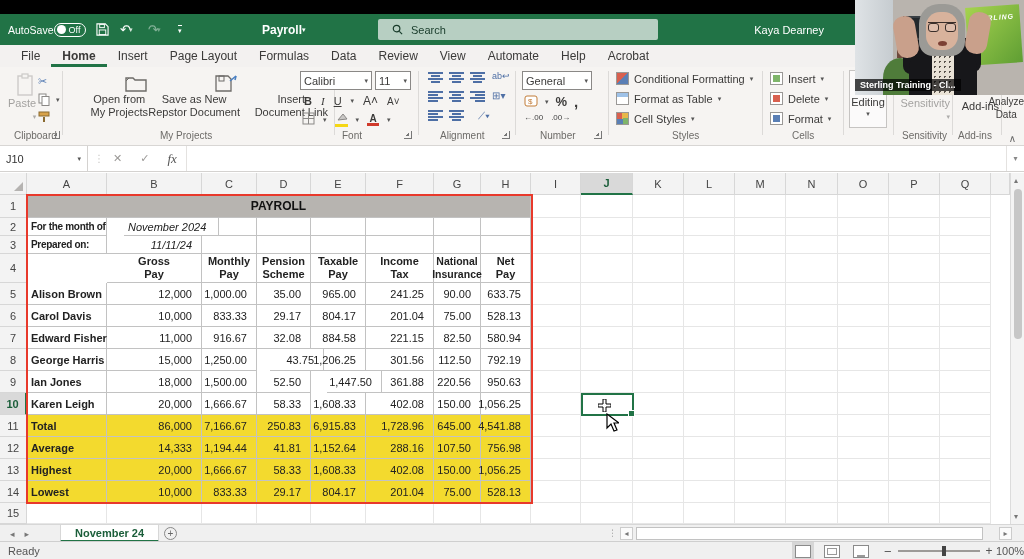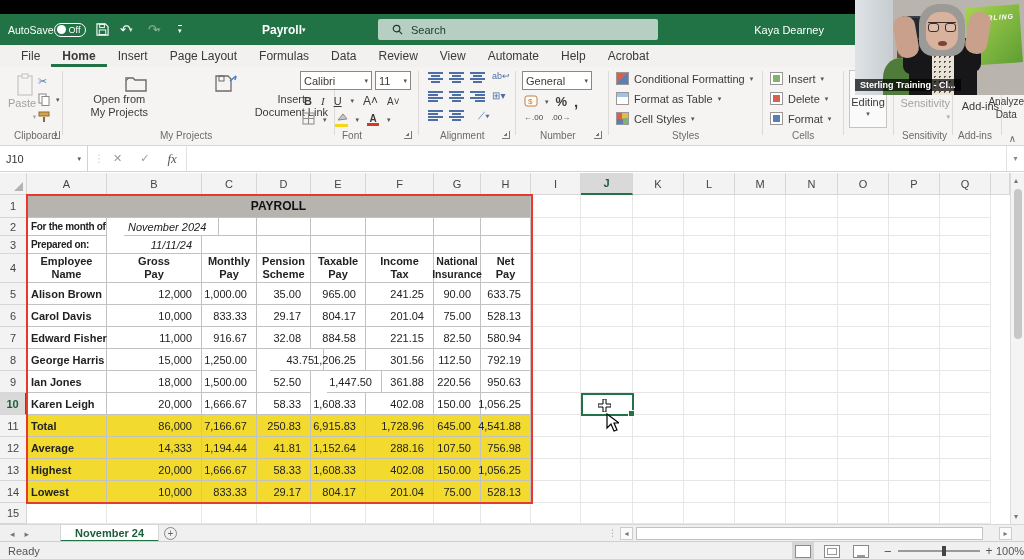--- a/index.html
+++ b/index.html
@@ -221,20 +221,22 @@
       <span class="pre">Open from
 My Projects</span>
     </div>
     <div class="bigbtn" style="left:148px;top:6px;width:92px">
       <svg width="26" height="20" viewBox="0 0 26 20">
           <path d="M2 3h12l3 3v12H2z" fill="none" stroke="#6d6b68" stroke-width="1.3"></path>
           <rect x="5" y="3" width="5" height="5" fill="none" stroke="#6d6b68"></rect>
           <path d="M16 8l6-5" stroke="#4a7fc1" stroke-width="1.6" fill="none"></path>
           <path d="M22 3l-1 4" stroke="#4a7fc1" stroke-width="1.6" fill="none"></path>
         </svg>
+      <span class="pre">Save as New
+Repstor Document</span>
     </div>
     <div class="bigbtn" style="left:242px;top:6px;width:86px">
       <svg width="24" height="20" viewBox="0 0 24 20">
           <ellipse cx="8" cy="10" rx="5.5" ry="3.8" fill="none" stroke="#6d6b68" stroke-width="1.5"></ellipse>
           <ellipse cx="16" cy="10" rx="5.5" ry="3.8" fill="none" stroke="#6d6b68" stroke-width="1.5"></ellipse>
         </svg>
       <span class="pre">Insert
 Document Link</span>
     </div>
     <span class="glabel" style="left:160px">My Projects</span>
@@ -504,22 +506,20 @@
       <div class="cell tcell" style="left: 481px; top: 63px; width: 50px; height: 18px;"></div>
       <div class="cell" style="left: 531px; top: 63px; width: 50px; height: 18px;"></div>
       <div class="cell" style="left: 581px; top: 63px; width: 52px; height: 18px;"></div>
       <div class="cell" style="left: 633px; top: 63px; width: 51px; height: 18px;"></div>
       <div class="cell" style="left: 684px; top: 63px; width: 51px; height: 18px;"></div>
       <div class="cell" style="left: 735px; top: 63px; width: 51px; height: 18px;"></div>
       <div class="cell" style="left: 786px; top: 63px; width: 52px; height: 18px;"></div>
       <div class="cell" style="left: 838px; top: 63px; width: 51px; height: 18px;"></div>
       <div class="cell" style="left: 889px; top: 63px; width: 51px; height: 18px;"></div>
       <div class="cell" style="left: 940px; top: 63px; width: 51px; height: 18px;"></div>
-      <div class="cell tcell bold ctr" style="left: 27px; top: 81px; width: 80px; height: 29px;">Employee
-Name</div>
       <div class="cell tcell bold ctr" style="left: 107px; top: 81px; width: 95px; height: 29px;">Gross
 Pay</div>
       <div class="cell tcell bold ctr" style="left: 202px; top: 81px; width: 55px; height: 29px;">Monthly
 Pay</div>
       <div class="cell tcell bold ctr" style="left: 257px; top: 81px; width: 54px; height: 29px;">Pension
 Scheme</div>
       <div class="cell tcell bold ctr" style="left: 311px; top: 81px; width: 55px; height: 29px;">Taxable
 Pay</div>
       <div class="cell tcell bold ctr" style="left: 366px; top: 81px; width: 68px; height: 29px;">Income
 Tax</div>

